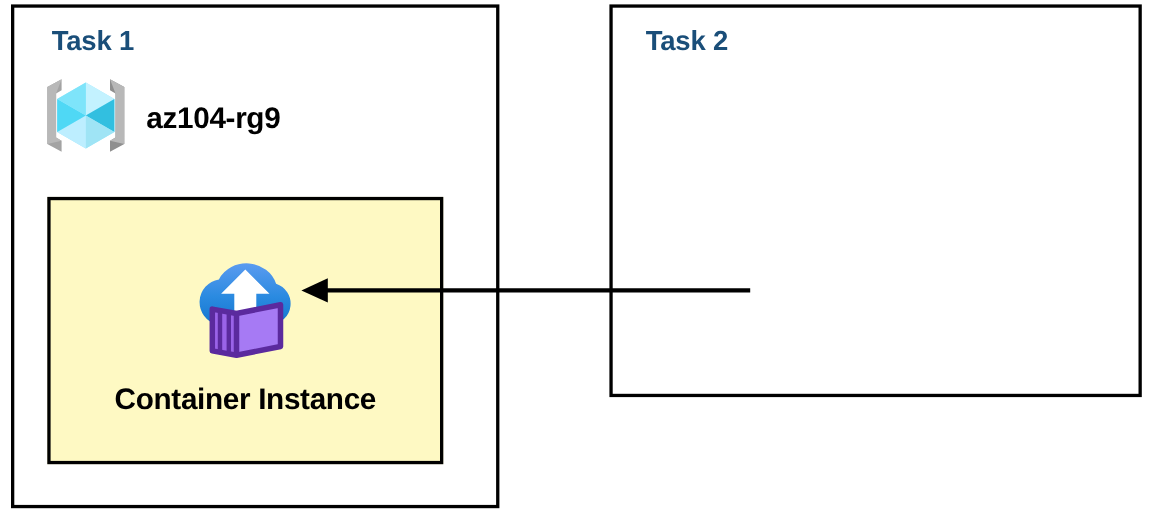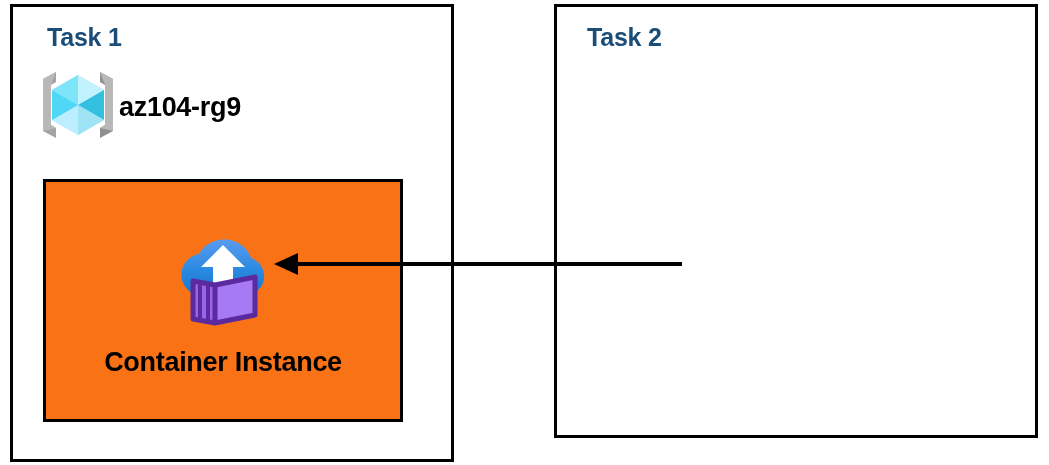--- a/index.html
+++ b/index.html
@@ -22,57 +22,58 @@
   }
 
   
   .panel {
     position: absolute;
     background: #ffffff;
     border: 3px solid #000000;
     box-sizing: border-box;
   }
   #panel-task1 { left: 10px;  top: 4px; width: 444px; height: 458px; }
-  #panel-task2 { left: 554px; top: 4px; width: 484px; height: 434px; }
+  #panel-task2 { left: 554px; top: 4px; width: 484px; height: 357px; }
 
   .panel-title {
     position: absolute;
     font-size: 25px;
     font-weight: bold;
     color: #1a4e79;
     letter-spacing: -0.2px;
     white-space: nowrap;
   }
   #title-task1 { left: 22px; top: 16px; margin-left: 12px; }
   #title-task2 { left: 30px; top: 16px; }
 
   
   #rg-row {
     position: absolute;
     left: 24px;
     top: 60px;
     display: flex;
     align-items: center;
+    gap: 14px;
   }
   #rg-label {
     font-size: 27px;
     font-weight: bold;
     color: #000000;
     white-space: nowrap;
     letter-spacing: -0.3px;
   }
 
   
   #container-box {
     position: absolute;
     left: 30px;
     top: 172px;
     width: 360px;
     height: 243px;
-    background: #f97316;
+    background: #fef9c3;
     border: 3px solid #000000;
     box-sizing: border-box;
     display: flex;
     flex-direction: column;
     align-items: center;
     justify-content: center;
   }
   #container-label {
     font-size: 27px;
     font-weight: bold;

